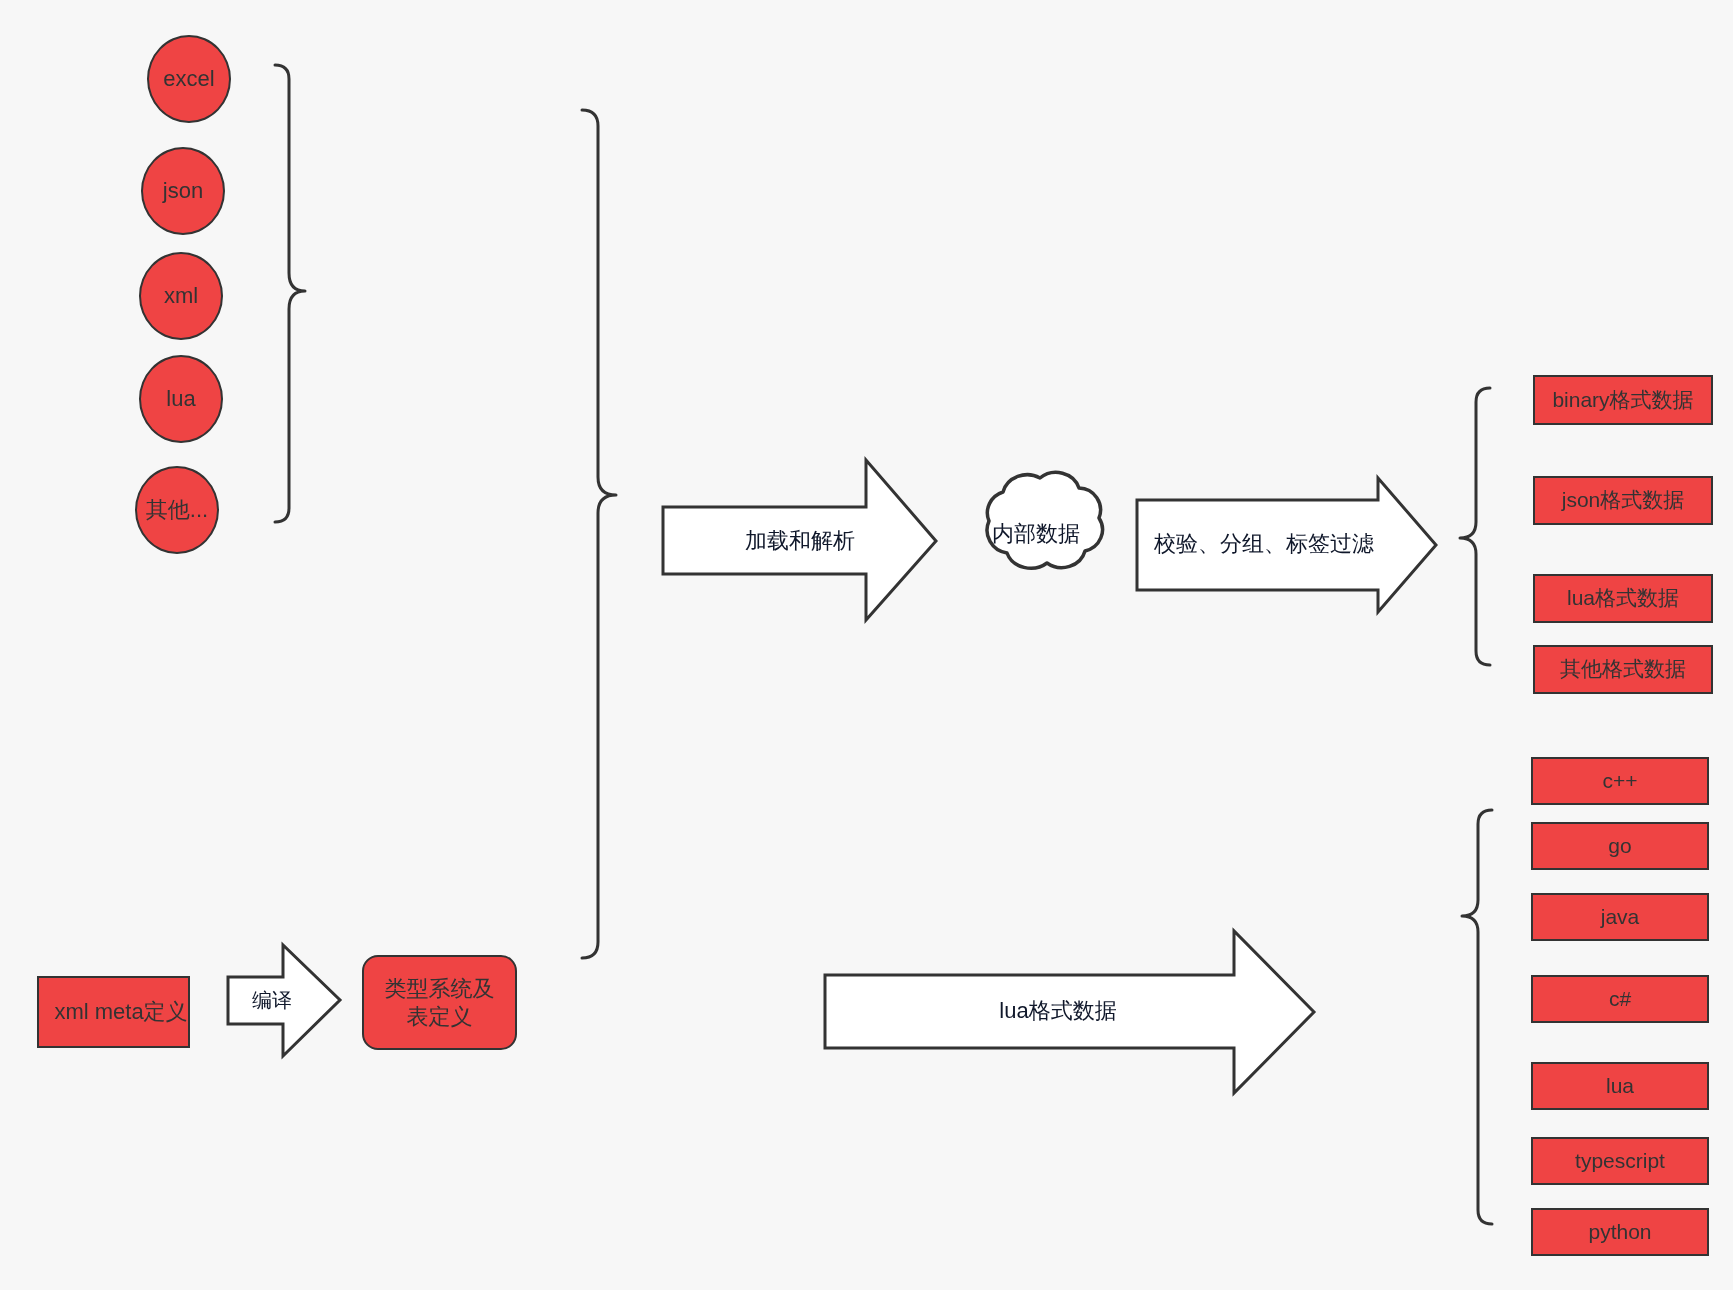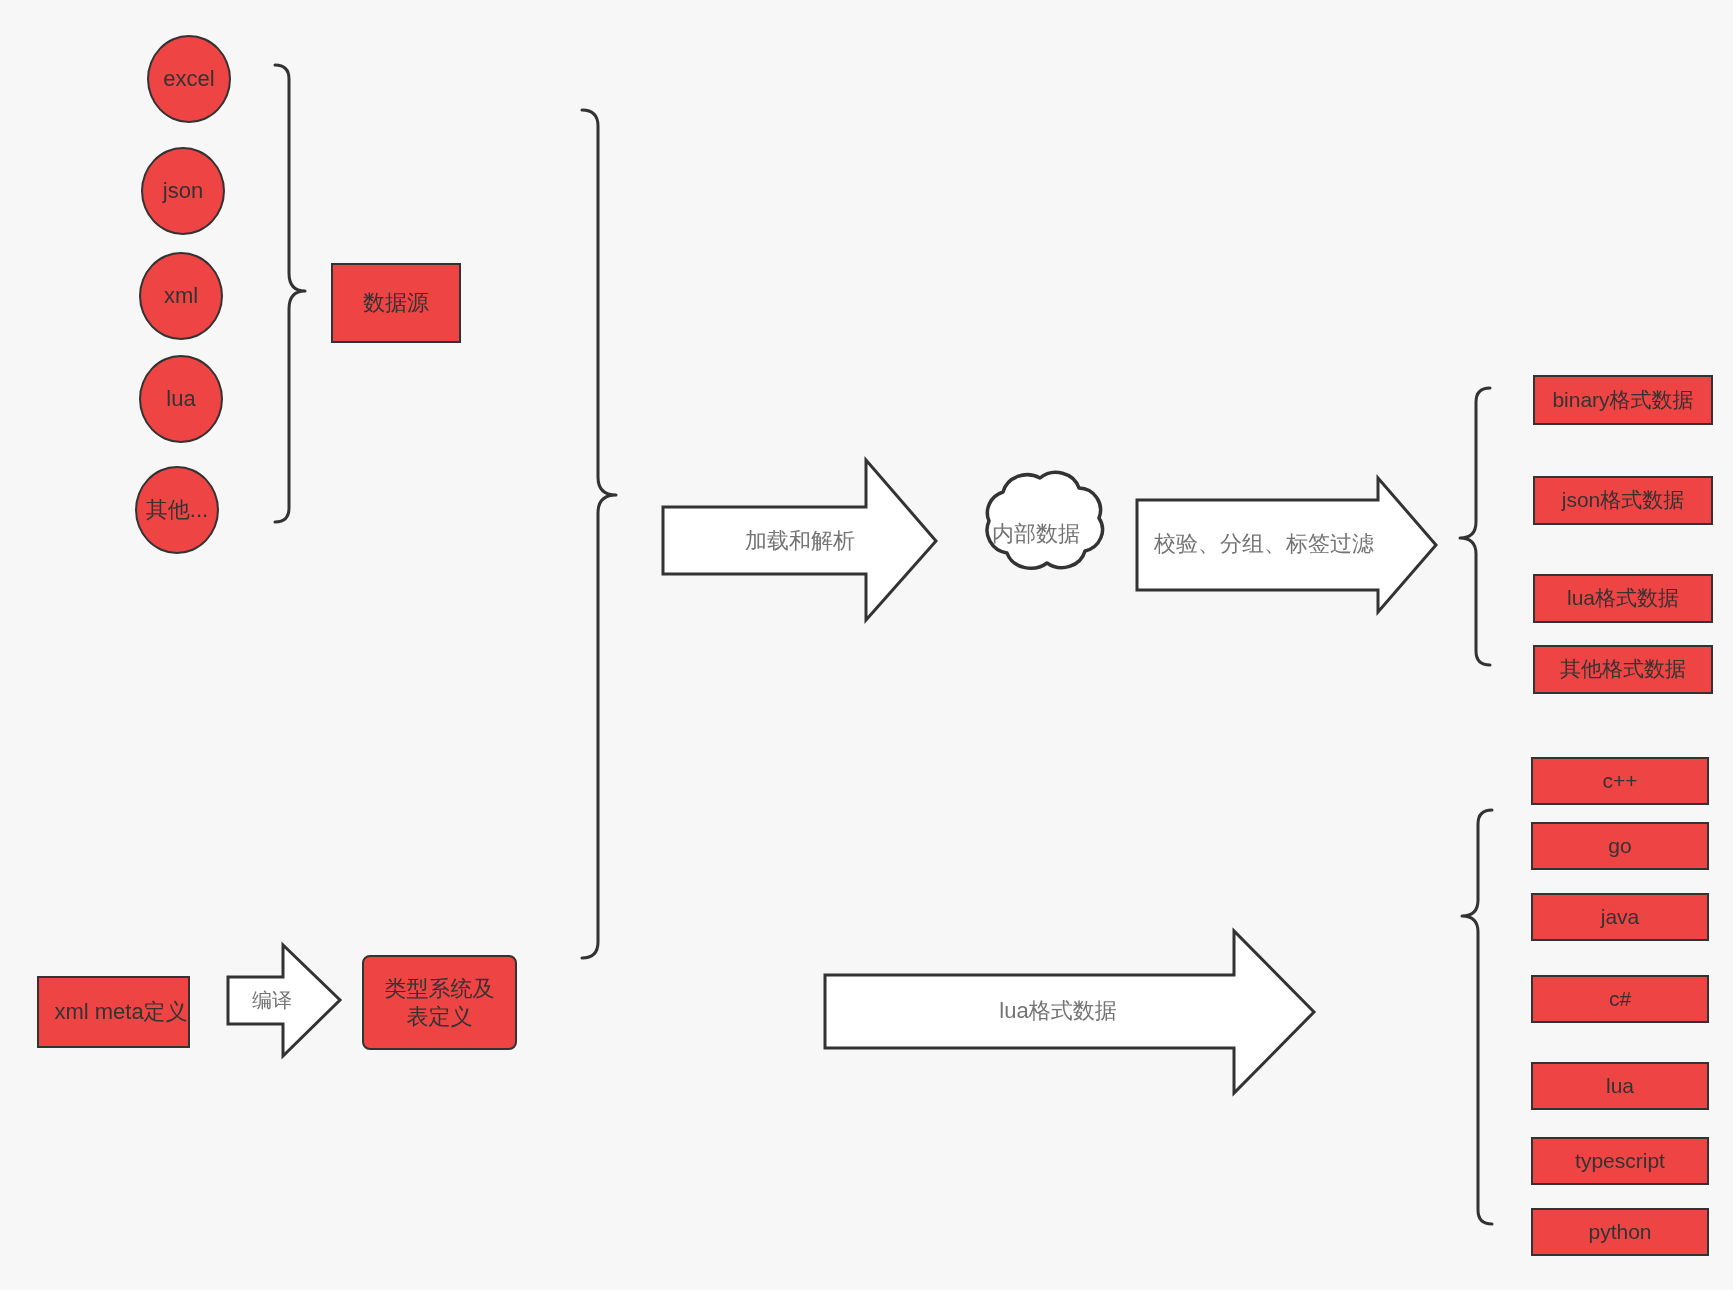--- a/index.html
+++ b/index.html
@@ -28,37 +28,37 @@
     line-height: 1.25;
   }
   .ellipse {
     border-radius: 50%;
     font-size: 22px;
   }
   .rect {
     font-size: 22px;
   }
   .rect-round {
-    border-radius: 8px;
+    border-radius: 16px;
     font-size: 22px;
   }
   .small-rect {
     font-size: 21px;
   }
   .svg-layer {
     position: absolute;
     left: 0;
     top: 0;
     width: 1733px;
     height: 1290px;
     pointer-events: none;
   }
   .arrow-label {
     position: absolute;
-    color: #737373;
+    color: #0f172a;
     font-size: 22px;
     text-align: center;
     white-space: nowrap;
     transform: translate(-50%, -50%);
   }
   .arrow-label.small {
     font-size: 20px;
   }
 </style>
 </head>
@@ -105,23 +105,20 @@
   <div class="node ellipse" style="left:139px; top:252px; width:84px; height:88px;">
     <span>xml</span>
   </div>
   <div class="node ellipse" style="left:139px; top:355px; width:84px; height:88px;">
     <span>lua</span>
   </div>
   <div class="node ellipse" style="left:135px; top:466px; width:84px; height:88px;">
     <span>其他...</span>
   </div>
 
-  <div class="node rect" style="left:331px; top:263px; width:130px; height:80px;">
-    <span>数据源</span>
-  </div>
 
   <div class="arrow-label" style="left:800px; top:541px;">加载和解析</div>
 
   <div class="arrow-label" style="left:1036px; top:534px;">内部数据</div>
 
   <div class="arrow-label" style="left:1264px; top:544px;font-family:Liberation Serif, serif;">校验、分组、标签过滤</div>
 
   <div class="arrow-label small" style="left:272px; top:1000px;">编译</div>
 
   <div class="arrow-label" style="left:1058px; top:1011px;">lua格式数据</div>

